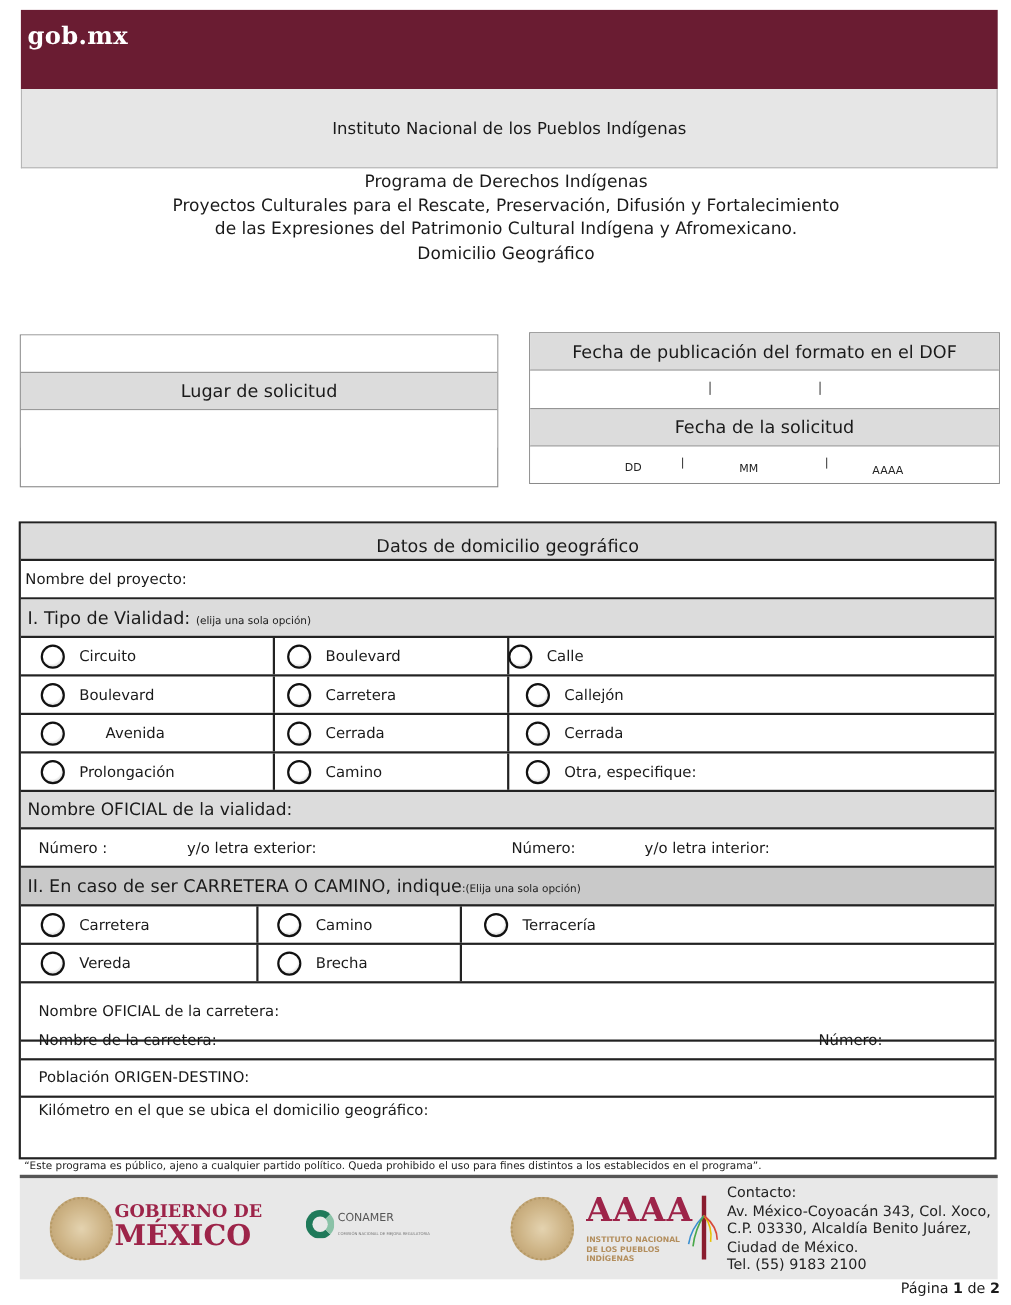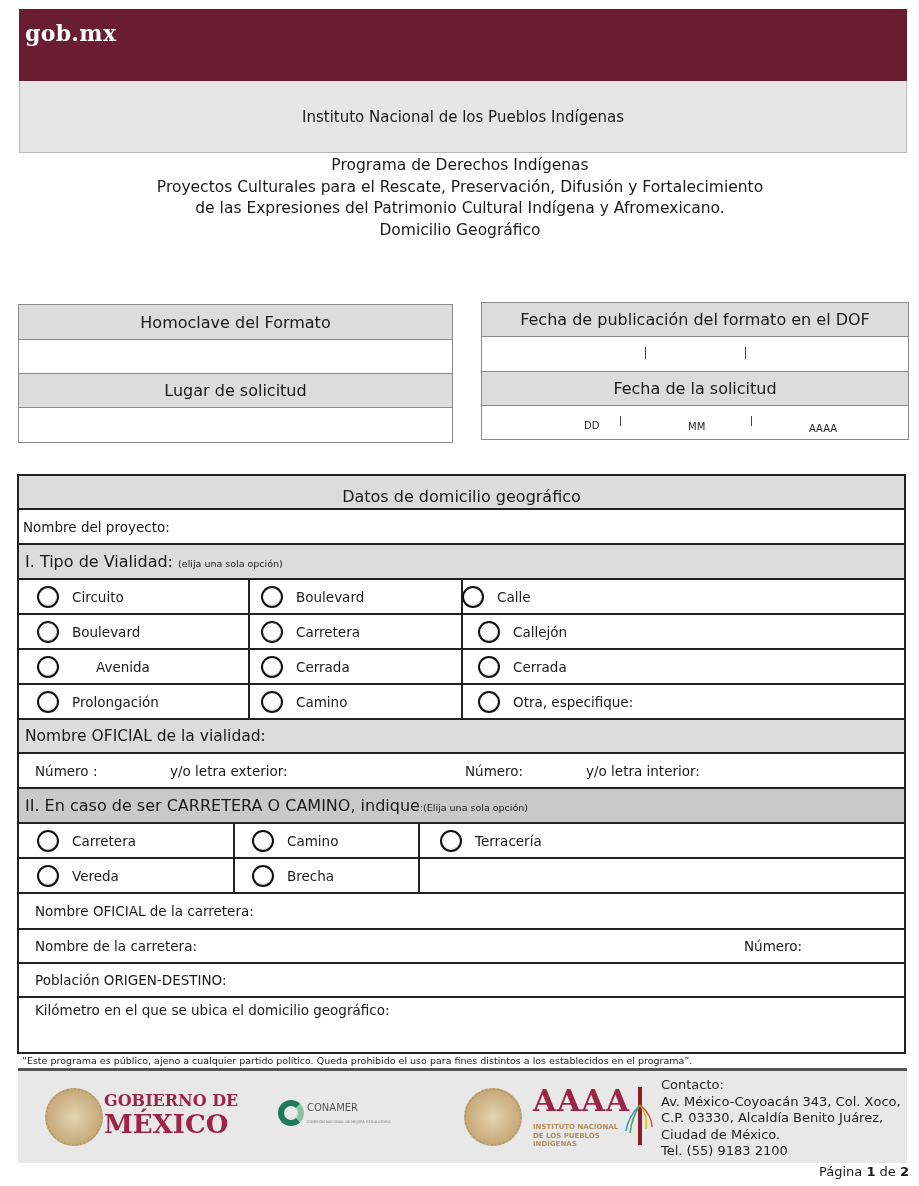--- a/index.html
+++ b/index.html
@@ -38,21 +38,21 @@
   .box .hdr {
     background: #dcdcdc; text-align: center;
     display: flex; align-items: center; justify-content: center;
     border-bottom: 1px solid #8a8a8a;
   }
   .box .cell {
     background: #ffffff; border-bottom: 1px solid #8a8a8a; position: relative;
   }
   .box .cell:last-child { border-bottom: none; }
   .tick { position: absolute; width: 1px; background: #444; }
-  .datelbl { position: absolute; font-size: 10px; color: #222; margin-left: 16px; }
+  .datelbl { position: absolute; font-size: 10px; color: #222; }
 
   
   .form {
     left: 17px; top: 474px; width: 889px; height: 580px;
     border: 2px solid #222;
   }
   .row {
     position: absolute; left: 0; width: 885px;
     border-bottom: 2px solid #222; display: flex; align-items: center;
   }
@@ -108,23 +108,20 @@
   <span>Instituto Nacional de los Pueblos Indígenas</span>
 </div>
 <div class="abs subtitle">
   <div>Programa de Derechos Indígenas</div>
   <div>Proyectos Culturales para el Rescate, Preservación, Difusión y Fortalecimiento</div>
   <div>de las Expresiones del Patrimonio Cultural Indígena y Afromexicano.</div>
   <div>Domicilio Geográfico</div>
 </div>
 
 <div class="abs box" style="left:18px; top:304px; width:435px; height:139px;">
-  <div class="hdr" style="height:35px;">
-    <span>Homoclave del Formato</span>
-  </div>
   <div class="cell" style="height:34px;"></div>
   <div class="hdr" style="height:34px;">
     <span>Lugar de solicitud</span>
   </div>
   <div class="cell" style="height:34px;"></div>
 </div>
 
 <div class="abs box" style="left:481px; top:302px; width:428px; height:138px;">
   <div class="hdr" style="height:34px;">
     <span>Fecha de publicación del formato en el DOF</span>
@@ -260,21 +257,21 @@
         <span>Vereda</span>
       </div>
     <div class="vline" style="left:214px;"></div>
     <div class="cell3" style="left:233px;">
         <span class="radio"></span>
         <span>Brecha</span>
       </div>
     <div class="vline" style="left:399px;"></div>
   </div>
 
-  <div class="row" style="top:418px; height:36px;">
+  <div class="row" style="top:418px; height:53px;">
     <span class="lbl" style="padding-left:16px;">Nombre OFICIAL de la carretera:</span>
   </div>
   <div class="row" style="top:453px; height:35px;">
     <span class="lbl" style="padding-left:16px;">Nombre de la carretera:</span>
     <span class="abs" style="left:725px; font-size:13.5px;">Número:</span>
   </div>
   <div class="row" style="top:488px; height:34px;">
     <span class="lbl" style="padding-left:16px;">Población ORIGEN-DESTINO:</span>
   </div>
   <div class="row" style="top:522px; height:54px; border-bottom:none; align-items:flex-start; padding-top:4px;">

